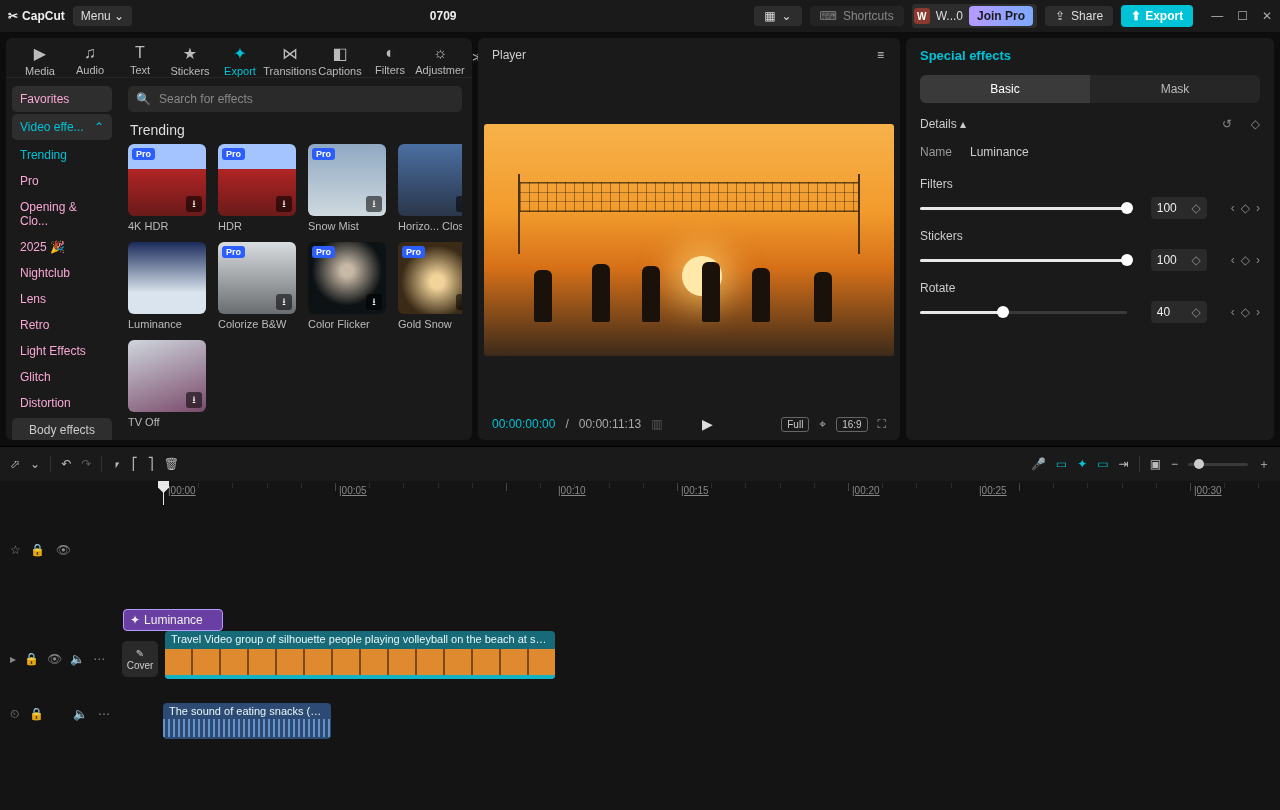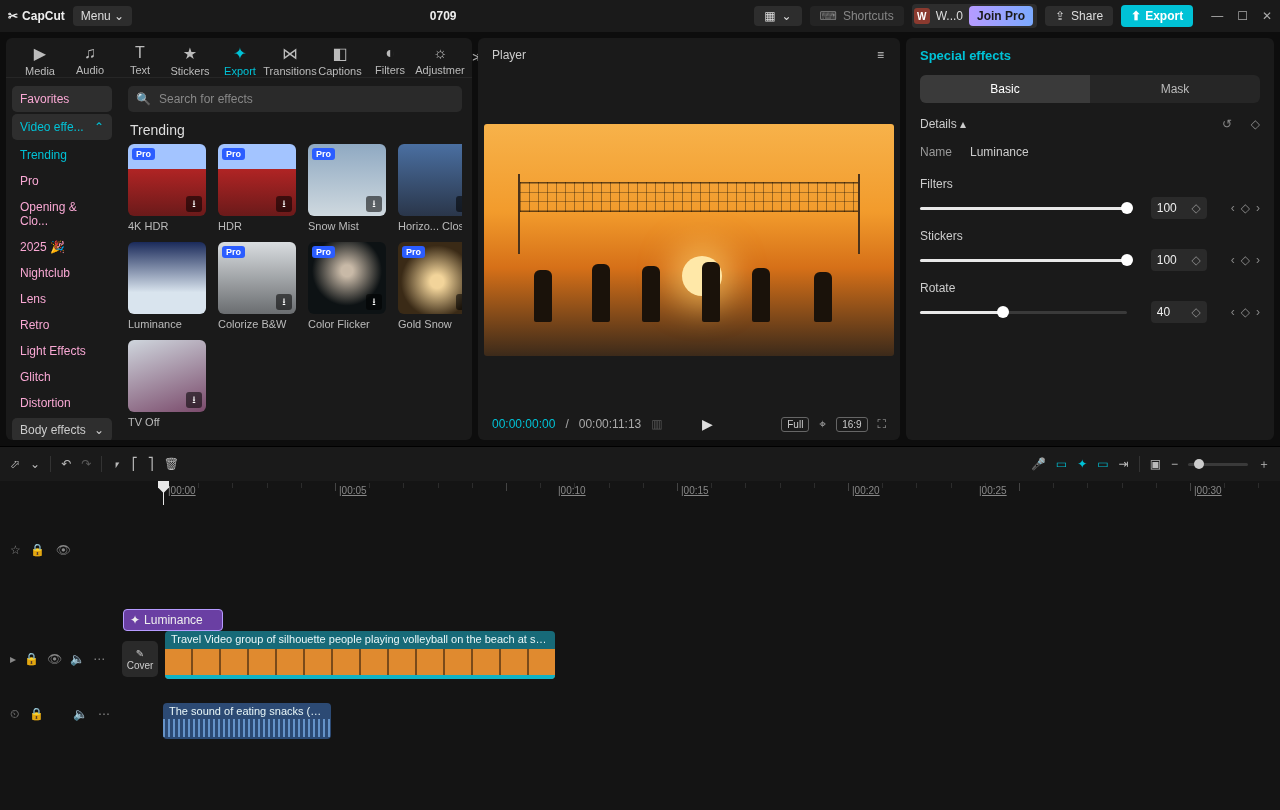--- a/index.html
+++ b/index.html
@@ -29,21 +29,21 @@
 .tool-tab.active { color:#00c2d6; }
 .tool-tab .ico { font-size:16px; }
 .tool-tabs .more { margin-left:auto; color:#aaa; padding:6px; }
 
 .left-body { flex:1; display:flex; overflow:hidden; }
 .sidebar { width:112px; padding:8px 6px; display:flex; flex-direction:column; gap:2px; }
 .sidebar-item { padding:6px 8px; border-radius:5px; color:#f9a8d4; cursor:pointer; font-size:12px; display:flex; justify-content:space-between; align-items:center; }
 .sidebar-item.fav { background:#2e2e2e; }
 .sidebar-item.active { color:#00c2d6; }
 .sidebar-item.group { background:#2e2e2e; color:#00c2d6; }
-.sidebar-pill { margin-top:auto; background:#2e2e2e; border-radius:5px; padding:5px 8px; display:flex; align-items:center; justify-content:space-between; }
+.sidebar-pill { margin-top:auto; background:#2e2e2e; border-radius:5px; padding:5px 8px; display:flex; align-items:center; justify-content:space-between;flex-direction:column; }
 
 .gallery-col { flex:1; padding:8px 10px; display:flex; flex-direction:column; overflow:hidden;}
 .search { background:#2a2a2a; border-radius:5px; padding:6px 8px; color:#888; display:flex; gap:8px; align-items:center; }
 .section-title { margin:10px 0 6px 2px; color:#ddd; font-size:14px; }
 .grid { display:grid; grid-template-columns: repeat(4,1fr); gap:10px 12px; overflow:hidden; }
 .card { width:78px; }
 .thumb { width:78px; height:72px; border-radius:6px; position:relative; background:#333; overflow:hidden; }
 .thumb .pro { position:absolute; top:4px; left:4px; background:#2b5dff; color:#fff; font-size:9px; font-weight:700; padding:1px 4px; border-radius:3px; }
 .thumb .dl { position:absolute; bottom:4px; right:4px; width:16px; height:16px; background:rgba(0,0,0,0.55); border-radius:3px; color:#fff; display:flex;align-items:center;justify-content:center;font-size:10px; }
 .card .lbl { margin-top:4px; font-size:11px; color:#bbb; white-space:nowrap; overflow:hidden; text-overflow:ellipsis; }

